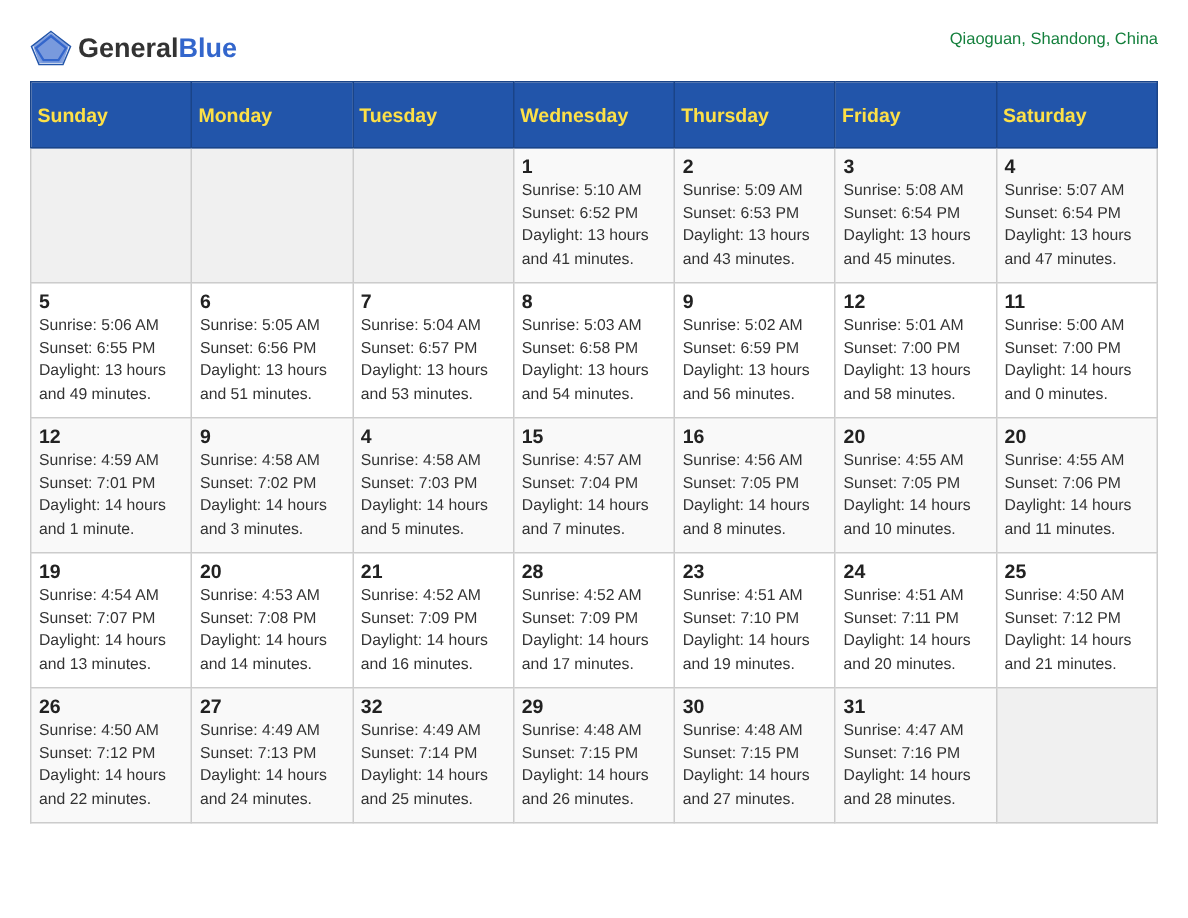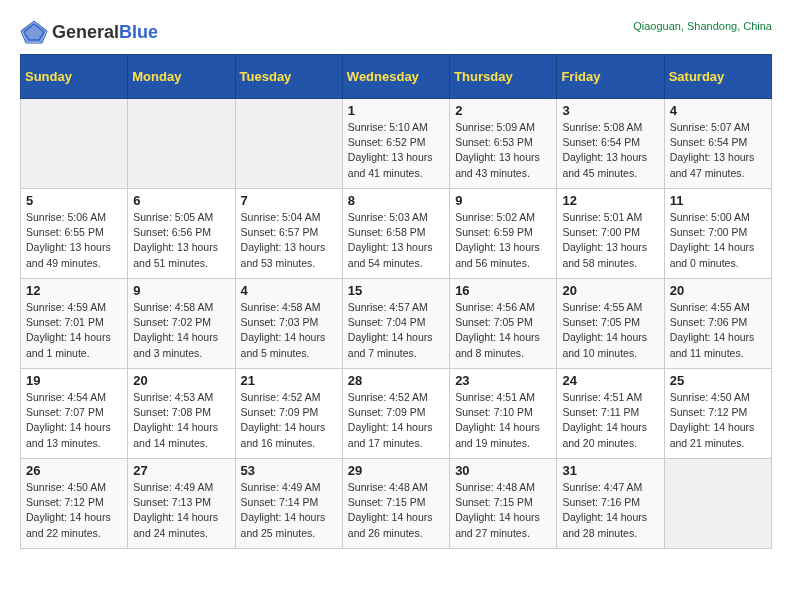--- a/index.html
+++ b/index.html
@@ -216,21 +216,21 @@
       <tr>
         <td>
           <div class="day-number">26</div>
           <div class="day-info">Sunrise: 4:50 AM<br>Sunset: 7:12 PM<br>Daylight: 14 hours and 22 minutes.</div>
         </td>
         <td>
           <div class="day-number">27</div>
           <div class="day-info">Sunrise: 4:49 AM<br>Sunset: 7:13 PM<br>Daylight: 14 hours and 24 minutes.</div>
         </td>
         <td>
-          <div class="day-number">53</div>
+          <div class="day-number">32</div>
           <div class="day-info">Sunrise: 4:49 AM<br>Sunset: 7:14 PM<br>Daylight: 14 hours and 25 minutes.</div>
         </td>
         <td>
           <div class="day-number">29</div>
           <div class="day-info">Sunrise: 4:48 AM<br>Sunset: 7:15 PM<br>Daylight: 14 hours and 26 minutes.</div>
         </td>
         <td>
           <div class="day-number">30</div>
           <div class="day-info">Sunrise: 4:48 AM<br>Sunset: 7:15 PM<br>Daylight: 14 hours and 27 minutes.</div>
         </td>

